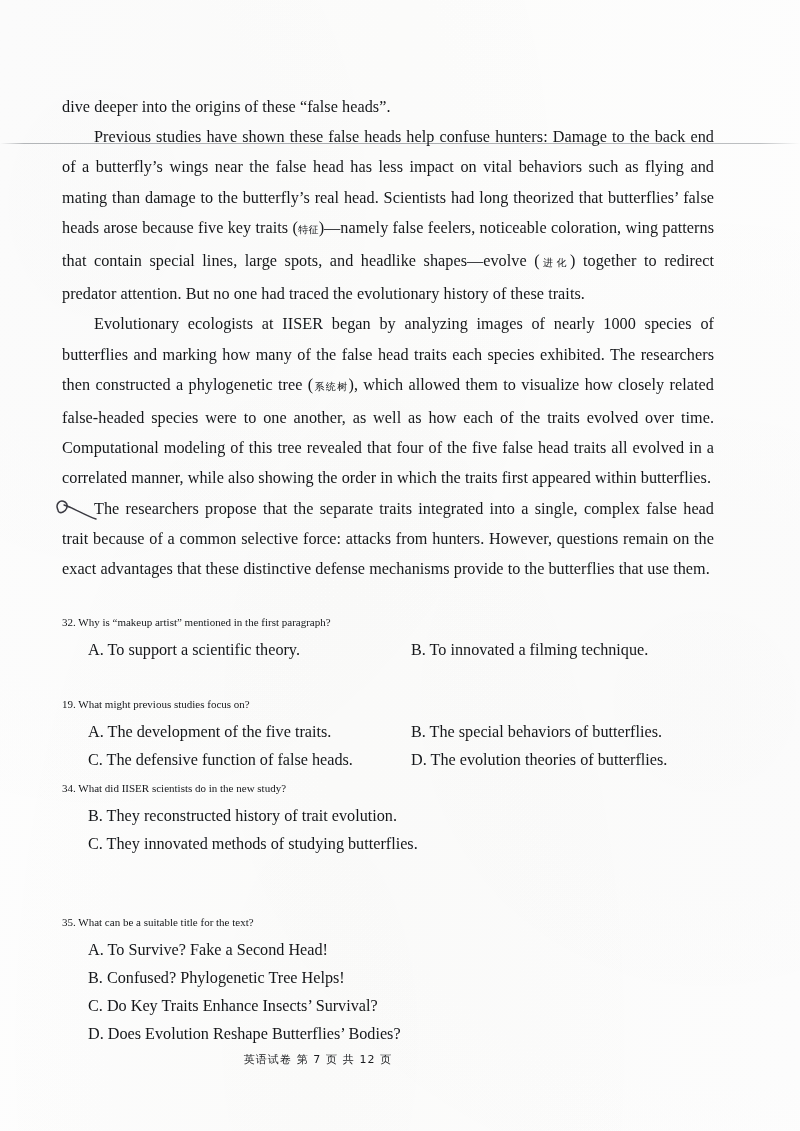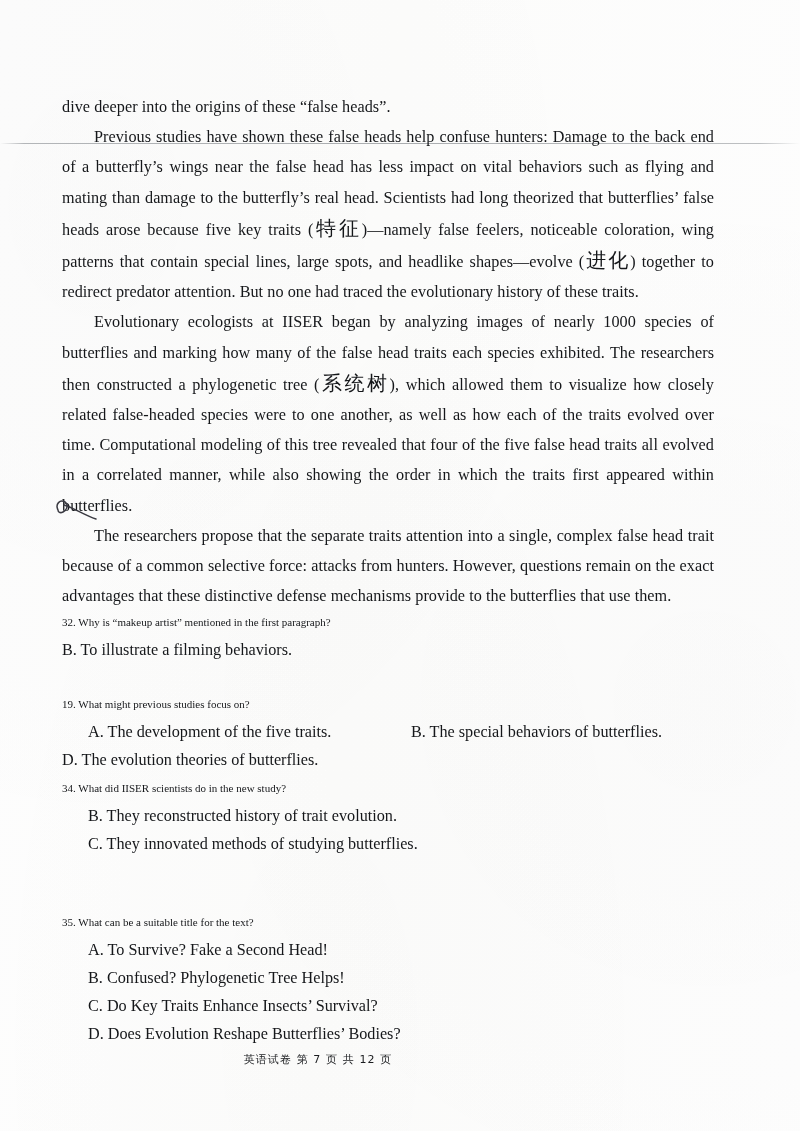--- a/index.html
+++ b/index.html
@@ -56,22 +56,22 @@
     font-size: 16.2px;
     line-height: 30.2px;
     text-align: justify;
     text-justify: inter-word;
     letter-spacing: 0.05px;
   }
   .para.indent {
     text-indent: 32px;
   }
   .cn {
-    font-family: Liberation Sans, sans-serif;
-    font-size: 20px;
+    font-family: Liberation Mono, monospace;
+    font-size: 10px;
   }
 
   
   .pen-mark {
     position: absolute;
     left: 52px;
     top: 496px;
     width: 66px;
     height: 34px;
     pointer-events: none;
@@ -134,46 +134,48 @@
 <body>
 
 <div id="page">
 
   <div class="scan-line"></div>
 
   <div class="body-text">
     <p class="para">dive deeper into the origins of these “false heads”.</p>
     <p class="para indent">Previous studies have shown these false heads help confuse hunters: Damage to the back end of a butterfly’s wings near the false head has less impact on vital behaviors such as flying and mating than damage to the butterfly’s real head. Scientists had long theorized that butterflies’ false heads arose because five key traits (<span class="cn">特征</span>)—namely false feelers, noticeable coloration, wing patterns that contain special lines, large spots, and headlike shapes—evolve (<span class="cn">进化</span>) together to redirect predator attention. But no one had traced the evolutionary history of these traits.</p>
     <p class="para indent">Evolutionary ecologists at IISER began by analyzing images of nearly 1000 species of butterflies and marking how many of the false head traits each species exhibited. The researchers then constructed a phylogenetic tree (<span class="cn">系统树</span>), which allowed them to visualize how closely related false-headed species were to one another, as well as how each of the traits evolved over time. Computational modeling of this tree revealed that four of the five false head traits all evolved in a correlated manner, while also showing the order in which the traits first appeared within butterflies.</p>
-    <p class="para indent">The researchers propose that the separate traits attention into a single, complex false head trait because of a common selective force: attacks from hunters. However, questions remain on the exact advantages that these distinctive defense mechanisms provide to the butterflies that use them.</p>
+    <p class="para indent">The researchers propose that the separate traits integrated into a single, complex false head trait because of a common selective force: attacks from hunters. However, questions remain on the exact advantages that these distinctive defense mechanisms provide to the butterflies that use them.</p>
   </div>
 
   <div class="pen-mark">
     <svg width="66" height="34" viewBox="0 0 66 34">
       <path d="M6 14 C3 8, 8 3, 13 6 C17 8.5, 15 14, 11 16 C8 17.5, 6 16, 6 14 Z" fill="none" stroke="#3a3a42" stroke-width="1.5" stroke-linecap="round"></path>
       <path d="M12 9 C22 12, 32 19, 44 23" fill="none" stroke="#3a3a42" stroke-width="1.4" stroke-linecap="round"></path>
     </svg>
   </div>
 
   <div class="questions">
 
     <div class="qblock q32">
       <p class="qstem">32. Why is “makeup artist” mentioned in the first paragraph?</p>
       <div class="opt-row">
-        <div class="opt-col right">B. To illustrate a filming behaviors.</div>
+        <div class="opt-col left">A. To support a scientific theory.</div>
+        <div class="opt-col right">B. To innovated a filming technique.</div>
       </div>
     </div>
 
     <div class="qblock q33">
       <p class="qstem">19. What might previous studies focus on?</p>
       <div class="opt-row">
         <div class="opt-col left">A. The development of the five traits.</div>
         <div class="opt-col right">B. The special behaviors of butterflies.</div>
       </div>
       <div class="opt-row">
+        <div class="opt-col left">C. The defensive function of false heads.</div>
         <div class="opt-col right">D. The evolution theories of butterflies.</div>
       </div>
     </div>
 
     <div class="qblock q34">
       <p class="qstem">34. What did IISER scientists do in the new study?</p>
       <div class="opt-stack">
         <div class="opt-col">B. They reconstructed history of trait evolution.</div>
         <div class="opt-col">C. They innovated methods of studying butterflies.</div>
       </div>

